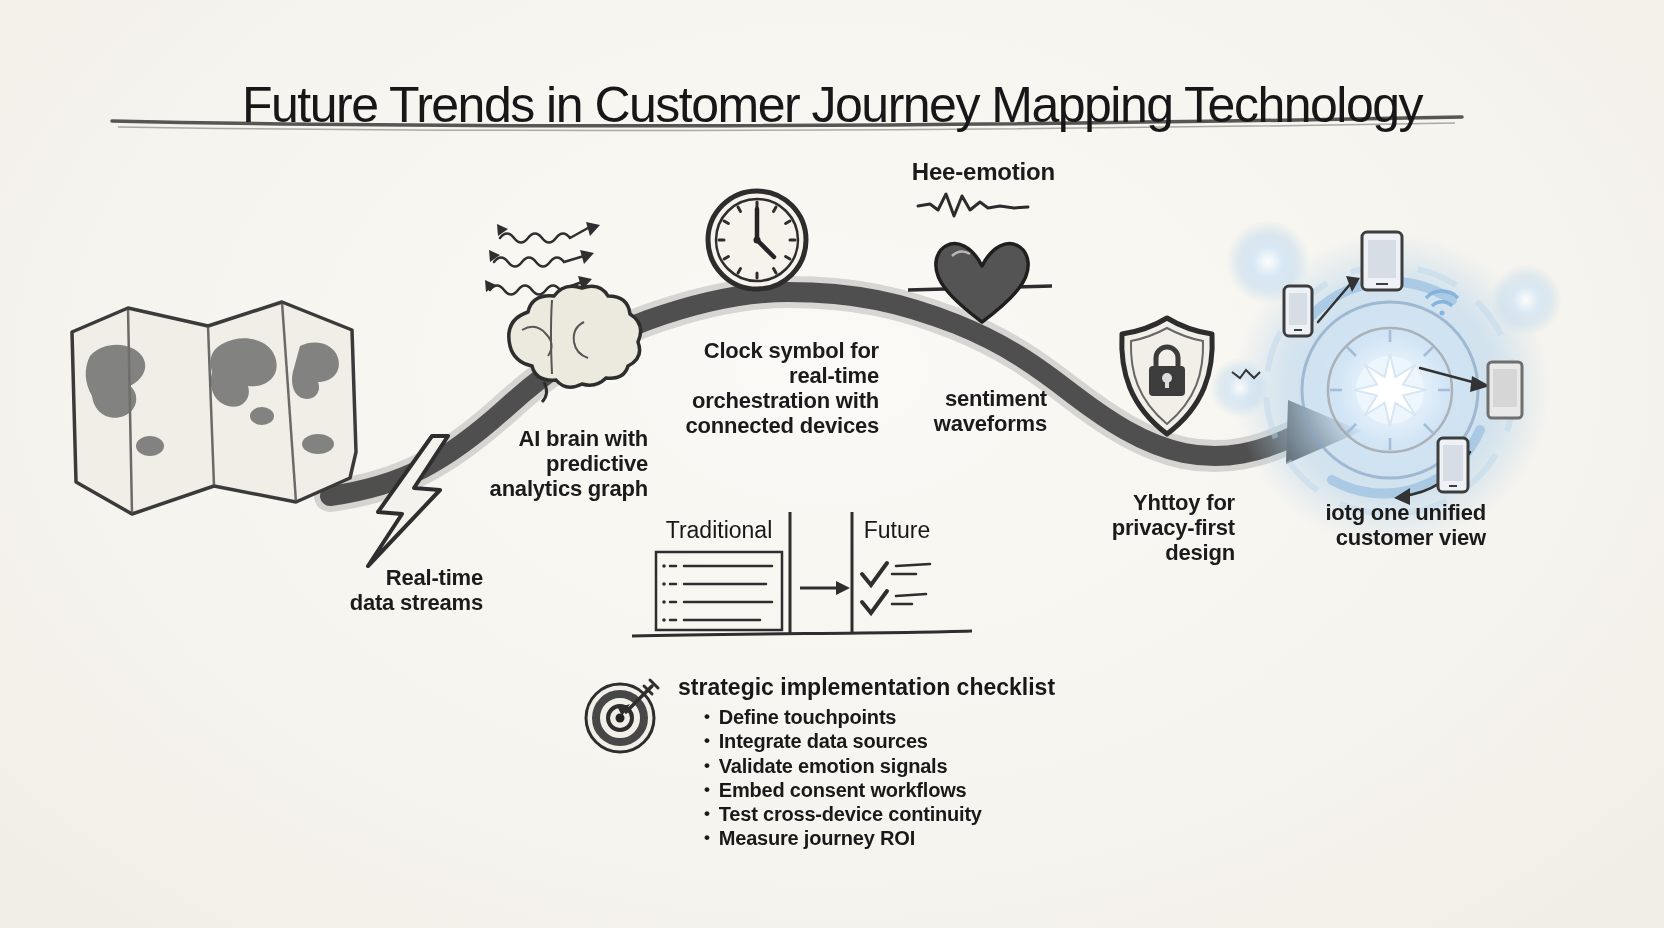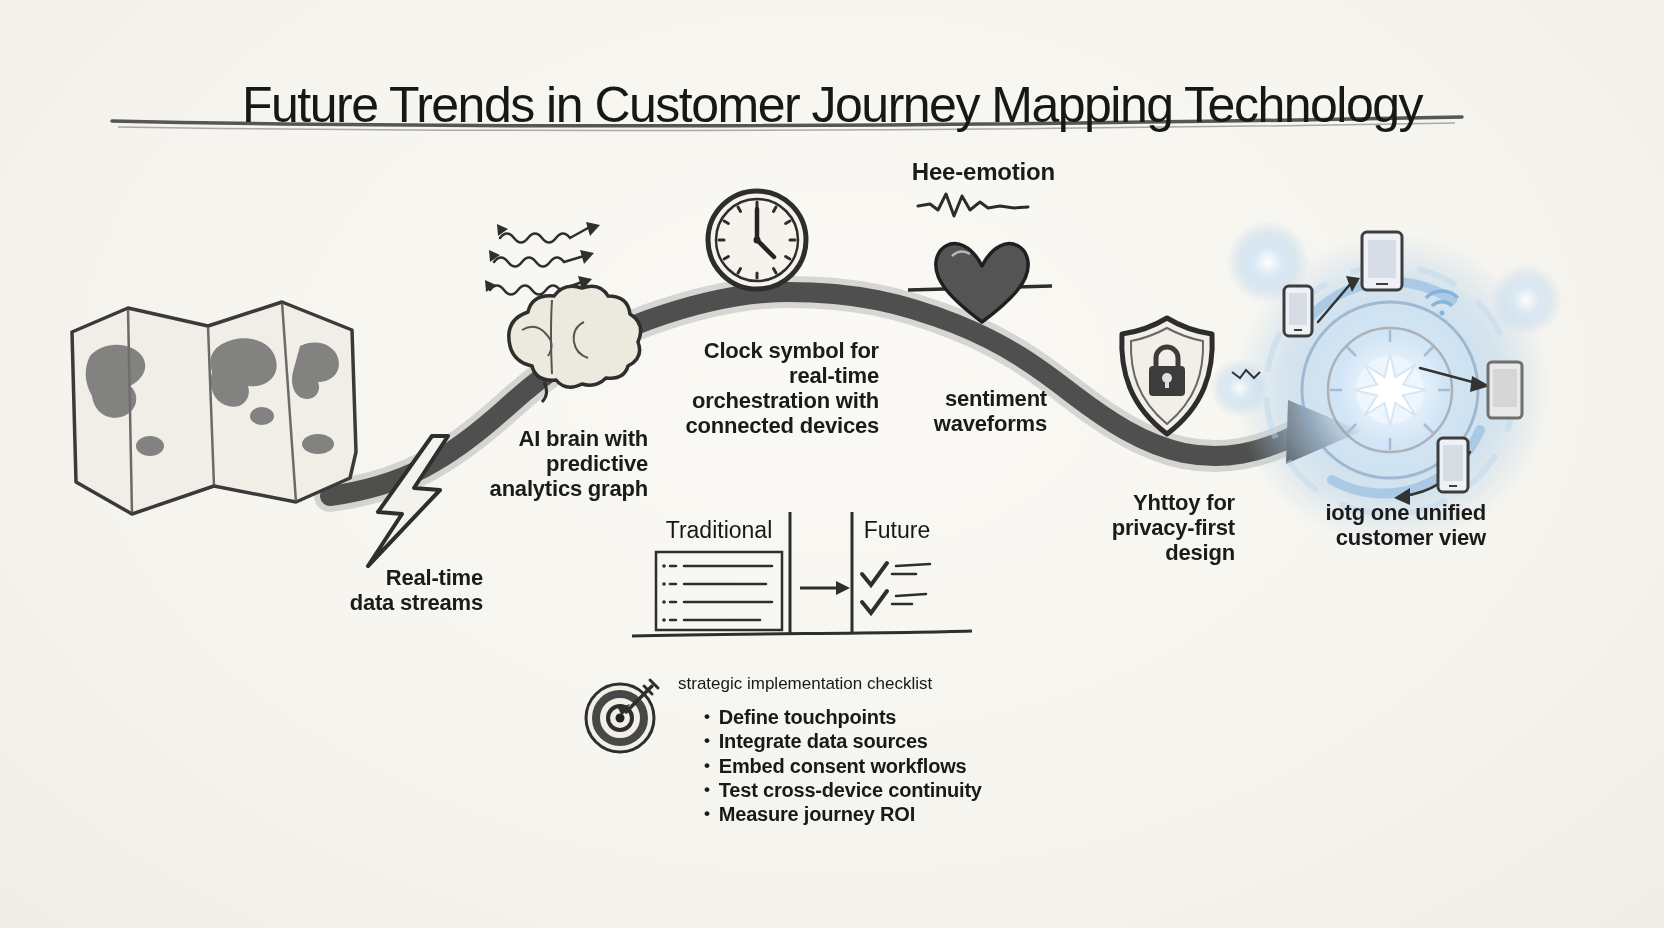--- a/index.html
+++ b/index.html
@@ -21,21 +21,21 @@
   .lbl-clock{left:664px;top:338px;width:215px;font-size:22px;}
   .lbl-ai{left:470px;top:426px;width:178px;font-size:22px;}
   .lbl-sentiment{left:912px;top:386px;width:135px;font-size:22px;}
   .lbl-realtime{left:348px;top:565px;width:135px;font-size:22px;}
   .lbl-privacy{left:1090px;top:490px;width:145px;font-size:22px;}
   .lbl-unified{left:1298px;top:500px;width:188px;font-size:22px;}
   .tbl-header{position:absolute;font-size:23px;font-weight:400;text-align:center;color:#181818;}
   .hdr-traditional{left:658px;top:517px;width:122px;}
   .hdr-future{left:852px;top:517px;width:90px;}
   .check-title{
-    position:absolute;left:678px;top:674px;font-size:17px;font-weight:400;color:#181818;
+    position:absolute;left:678px;top:674px;font-size:23px;font-weight:700;color:#181818;
   }
   .checklist{
     position:absolute;left:704px;top:706px;margin:0;padding:0;list-style:none;
   }
   .checklist li{
     font-size:20px;font-weight:700;line-height:22.3px;color:#191919;letter-spacing:-0.2px;
   }
   .checklist li::before{content:"•";margin-right:9px;font-size:17px;position:relative;top:-2px;}
 </style>
 </head>
@@ -258,18 +258,19 @@
   <div class="label lbl-privacy">Yhttoy for privacy-first design</div>
   <div class="label lbl-unified">iotg one unified customer view</div>
 
   <div class="tbl-header hdr-traditional">Traditional</div>
   <div class="tbl-header hdr-future">Future</div>
 
   <div class="check-title">strategic implementation checklist</div>
   <ul class="checklist">
     <li>Define touchpoints</li>
     <li>Integrate data sources</li>
+    <li>Validate emotion signals</li>
     <li>Embed consent workflows</li>
     <li>Test cross-device continuity</li>
     <li>Measure journey ROI</li>
   </ul>
 
 </div>
 
 </body></html>

